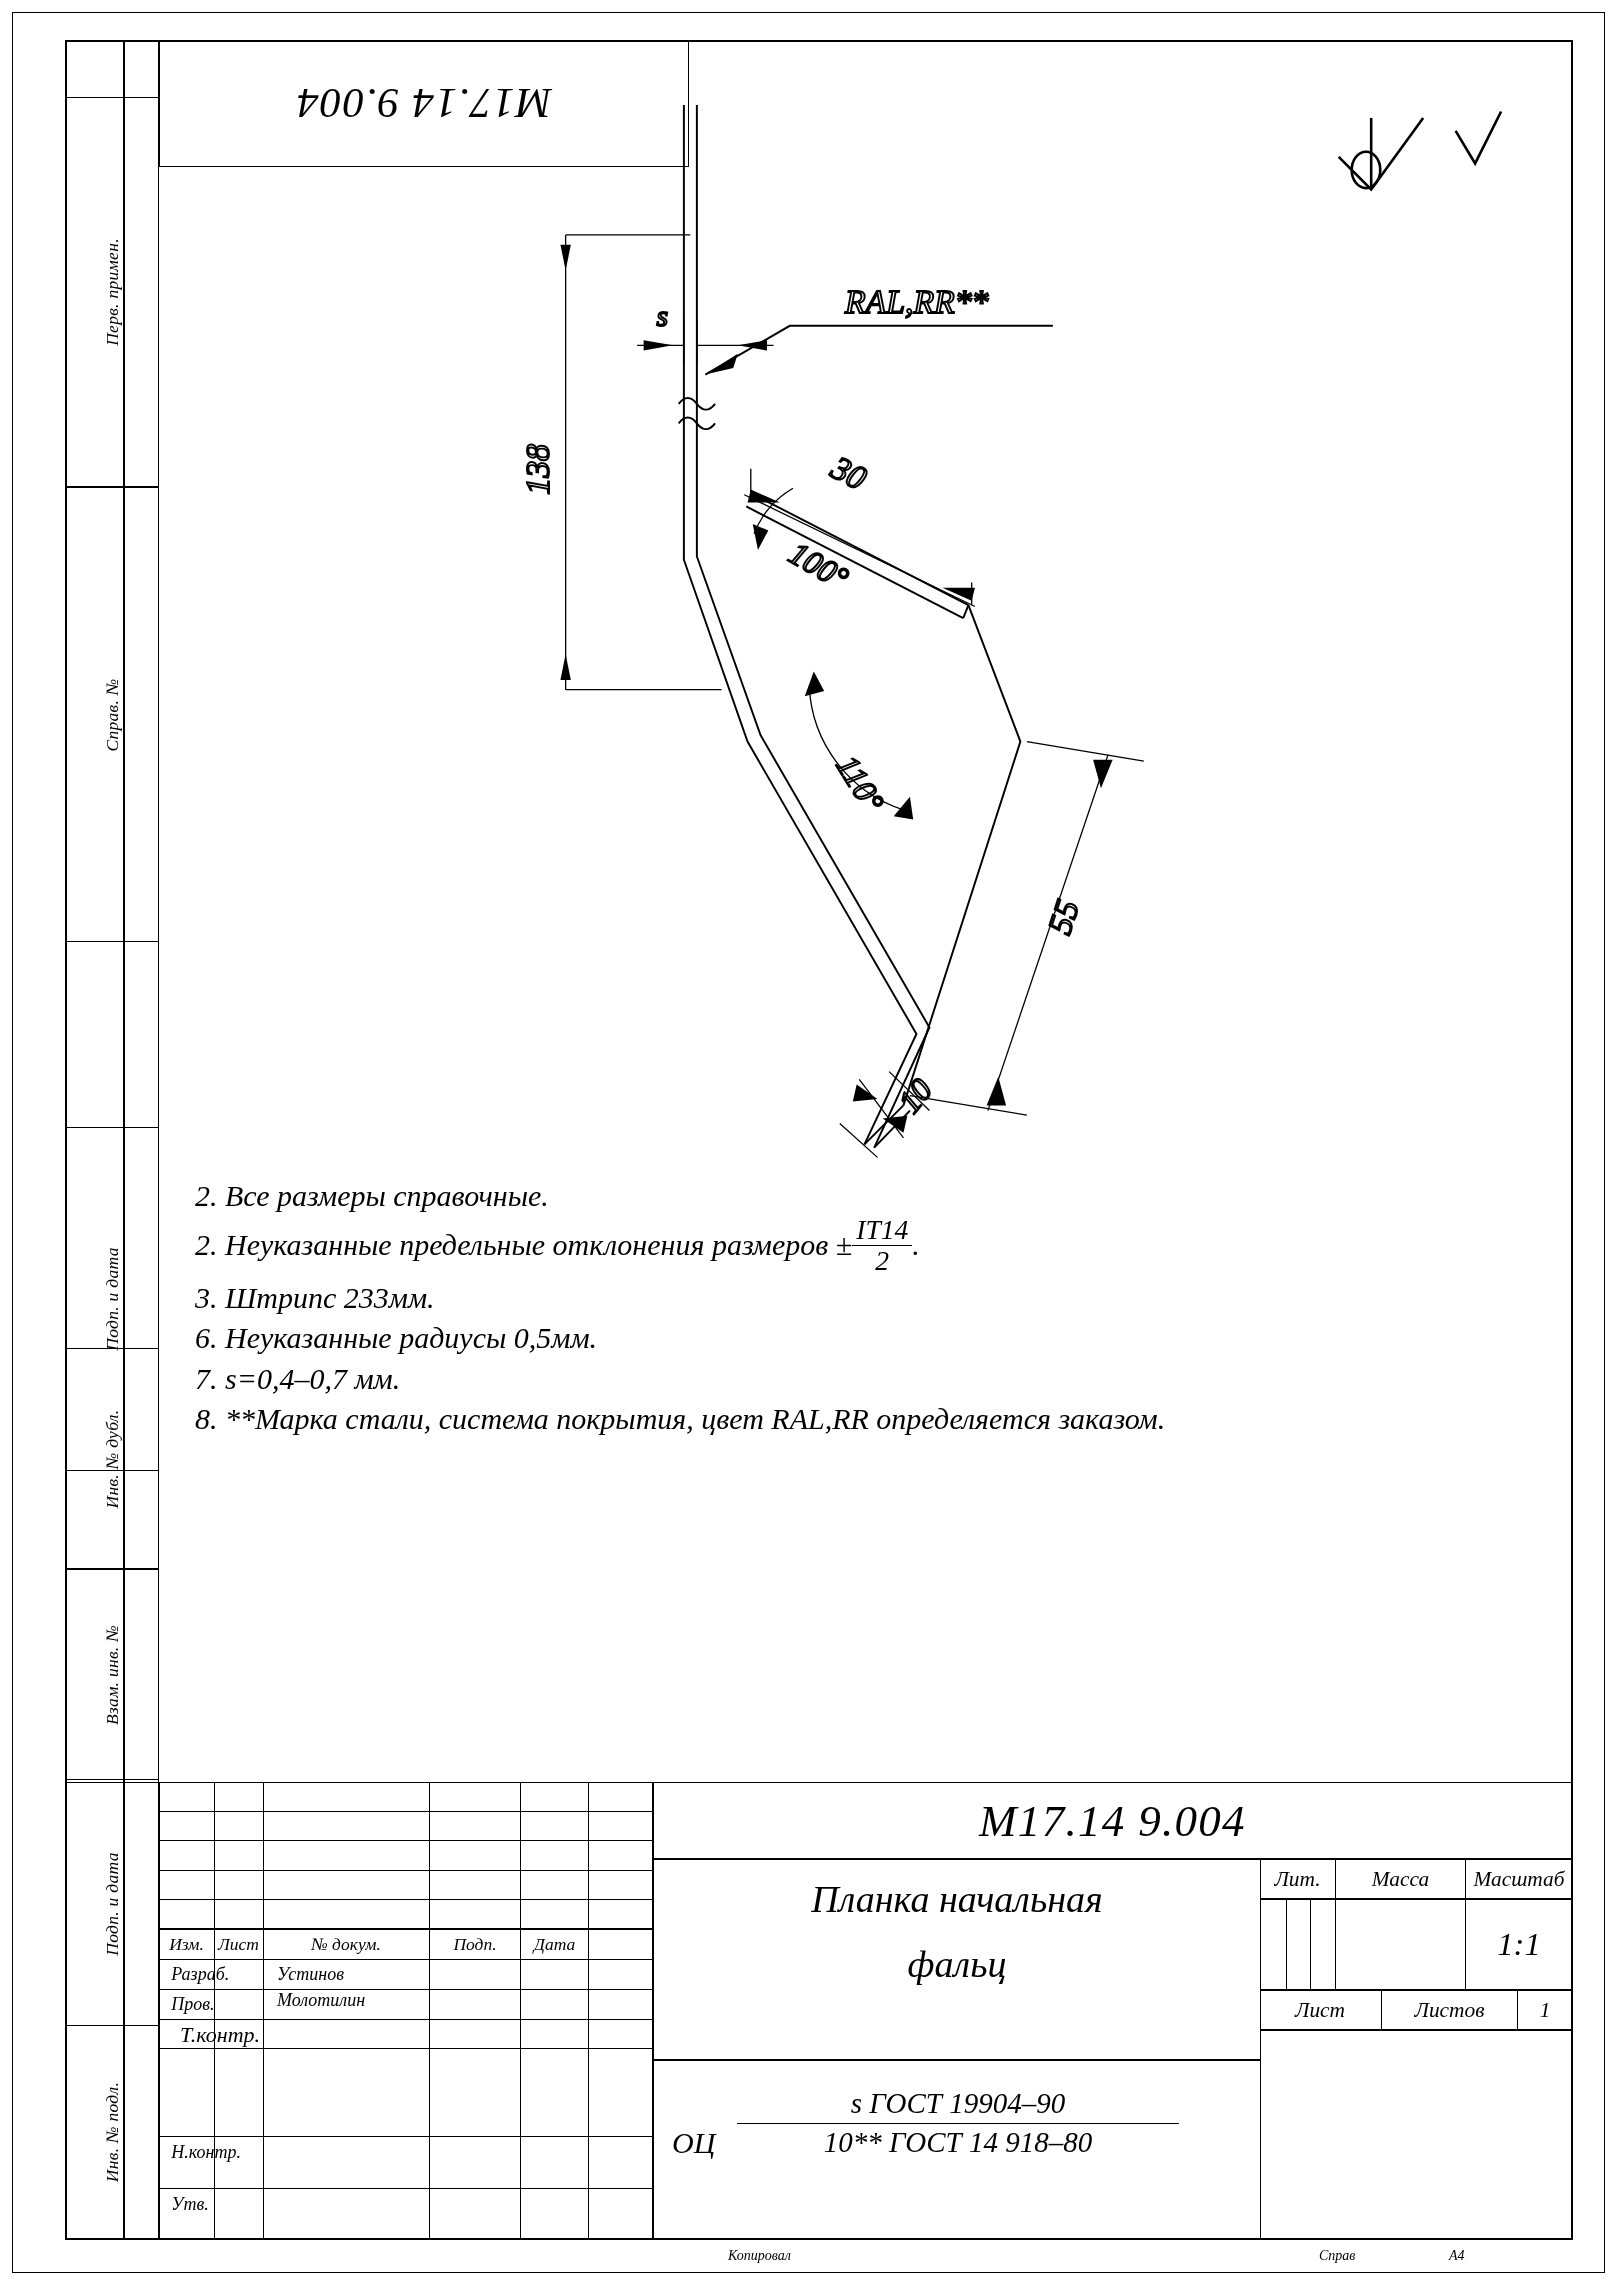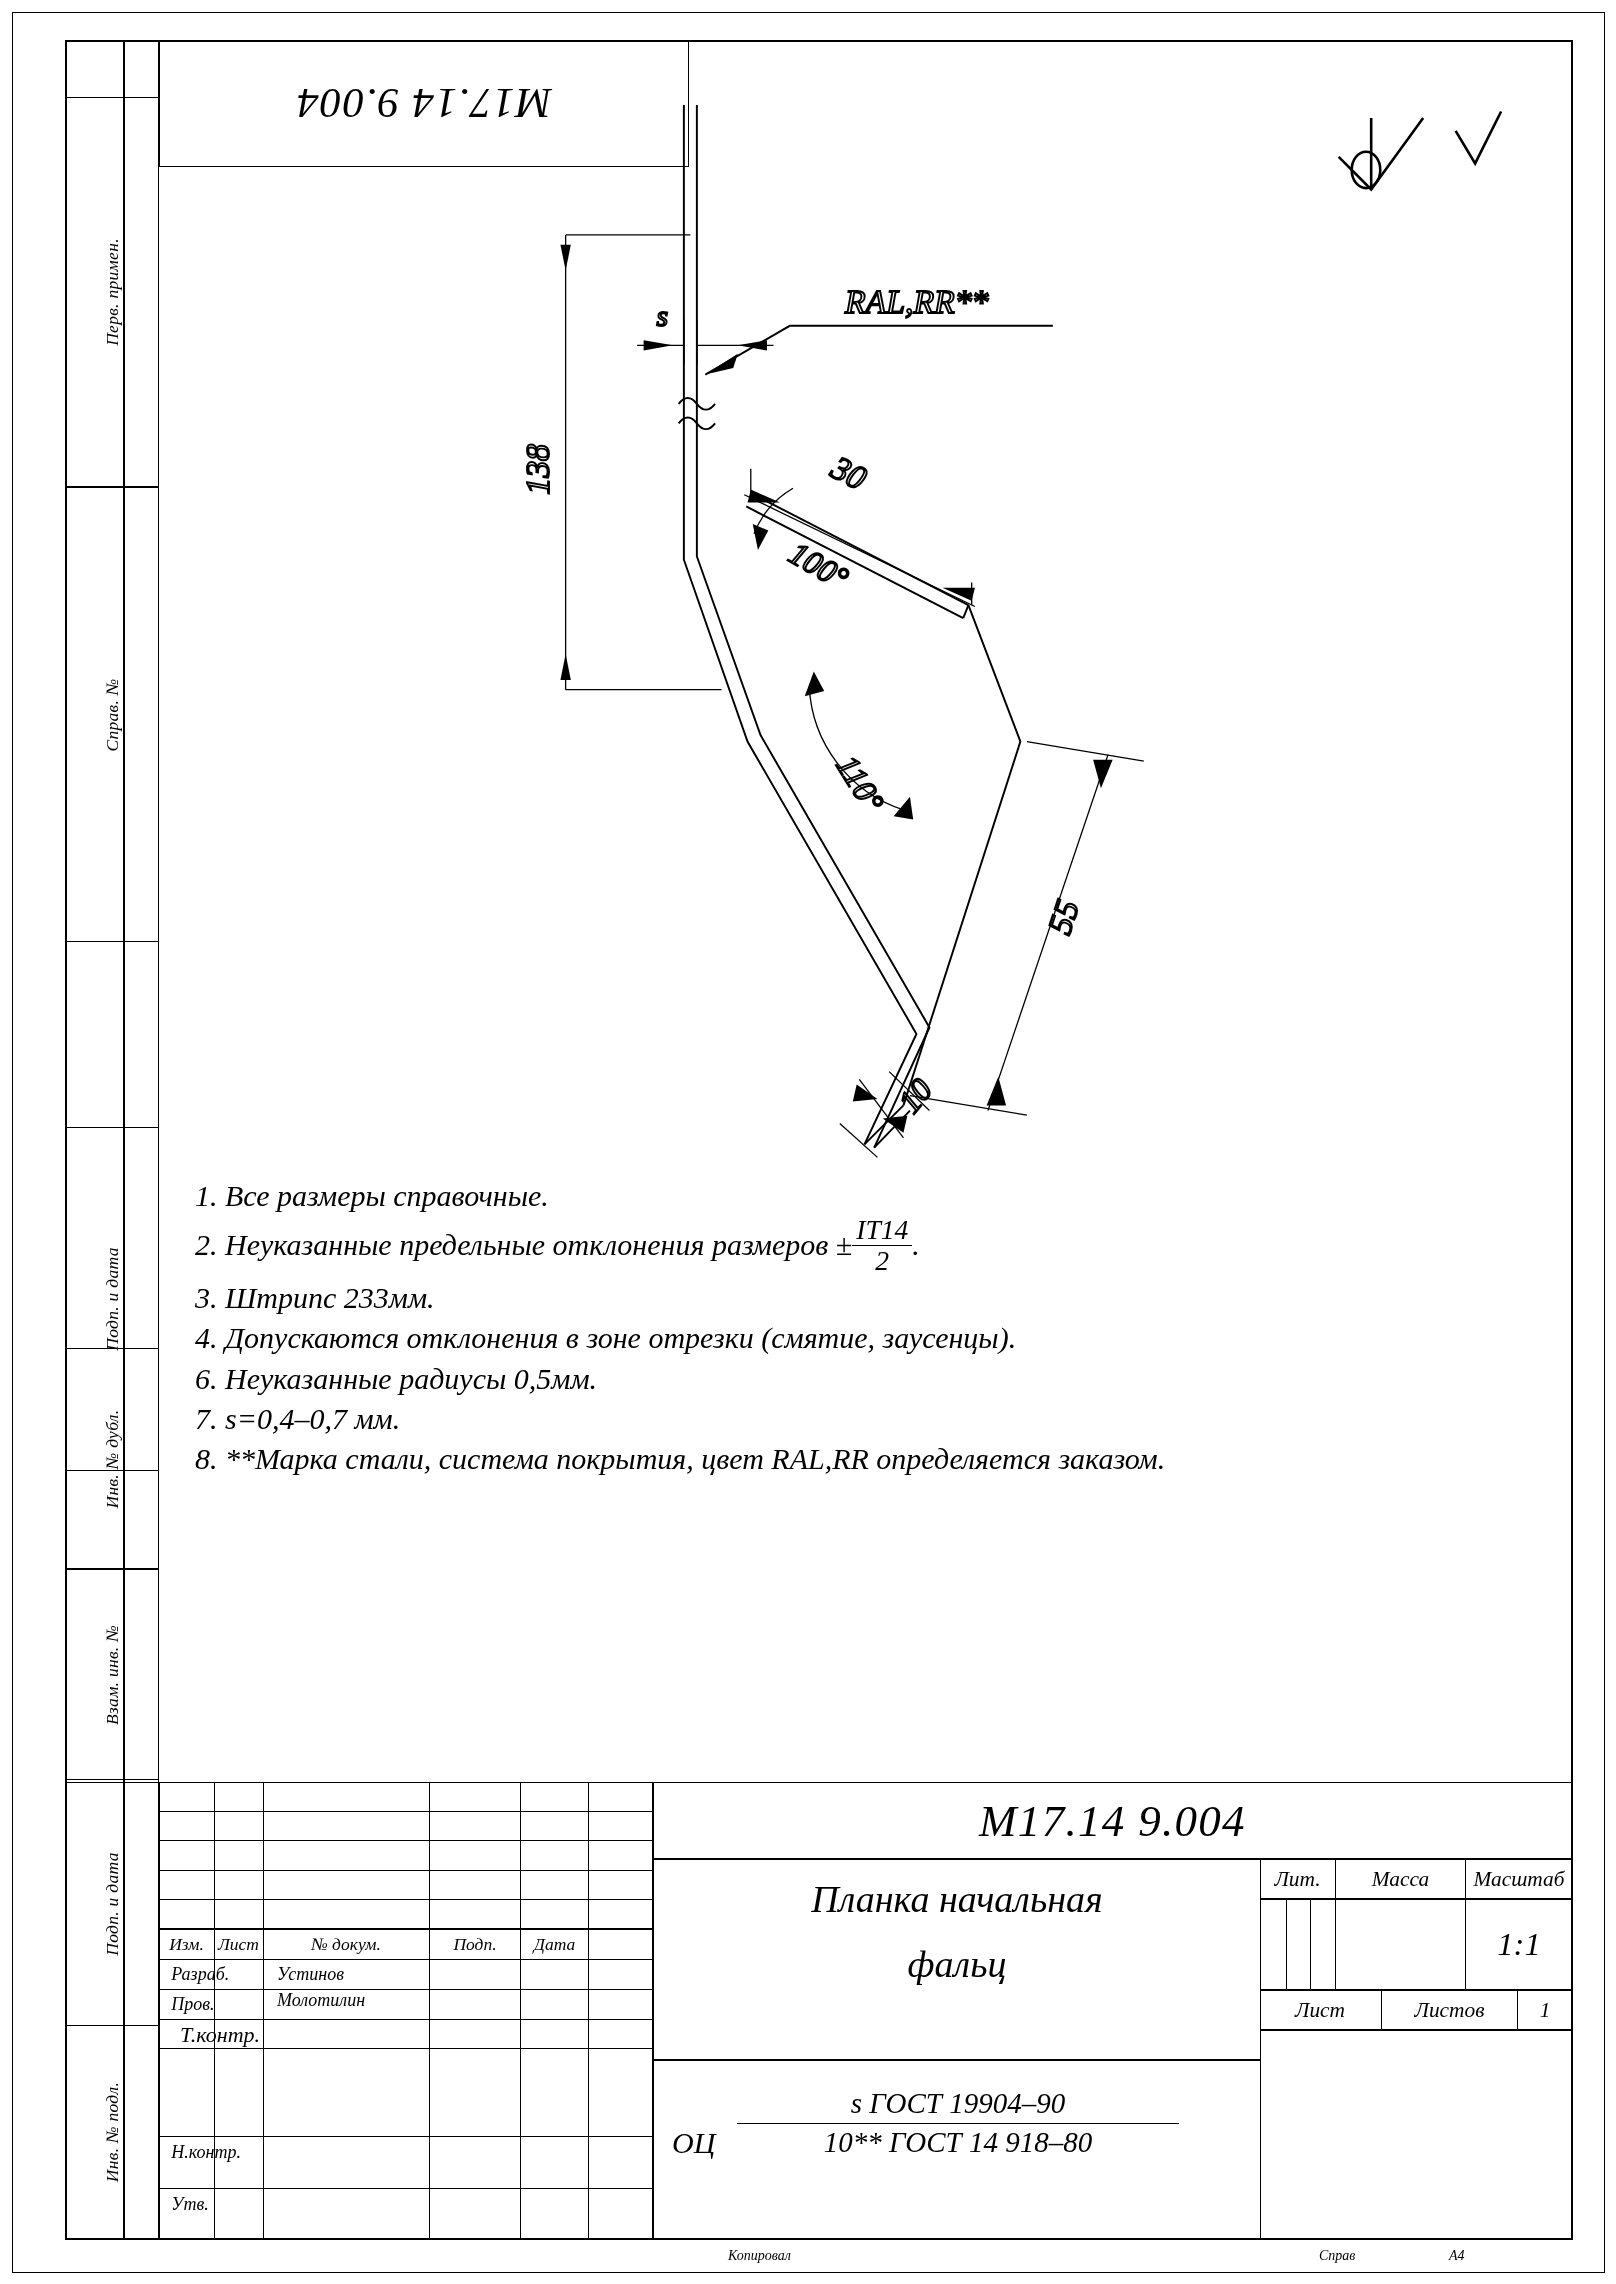--- a/index.html
+++ b/index.html
@@ -150,26 +150,25 @@
         <path d="M1192 1668 L1250 1720" stroke-width="2"></path>
         <path d="M1222 1600 L1290 1690" stroke-width="2"></path>
         <path d="M1218 1608 L1250 1630 L1212 1634 Z" fill="#000" stroke="none"></path>
         <path d="M1290 1682 L1258 1660 L1296 1656 Z" fill="#000" stroke="none"></path>
         <text x="1305" y="1655" font-size="50" transform="rotate(-50 1305 1655)">10</text>
       </g>
     </svg>
   </div>
 
   <div class="notes">
-    <div>1.  Все размеры справочные.</div>
+    <div>2.  Все размеры справочные.</div>
     <div>
       <span>2.  Неуказанные предельные отклонения размеров ±</span><span class="frac"><span class="num">IT14</span><span class="den">2</span></span><span>.</span>
     </div>
     <div>3.  Штрипс 233мм.</div>
-    <div>4.  Допускаются отклонения в зоне отрезки (смятие, заусенцы).</div>
     <div>6.  Неуказанные радиусы 0,5мм.</div>
     <div>7.  s=0,4–0,7 мм.</div>
     <div style="text-align:justify;">8.   **Марка стали, система покрытия, цвет RAL,RR определяется заказом.</div>
   </div>
 
   <div class="tb">
 
     <div class="cell" style="left:0;top:0;width:1413px;height:458px;border-width:1.9px;"></div>
 
     <div class="cell" style="left:0;top:0;width:494px;height:458px;border-width:1.9px;"></div>

